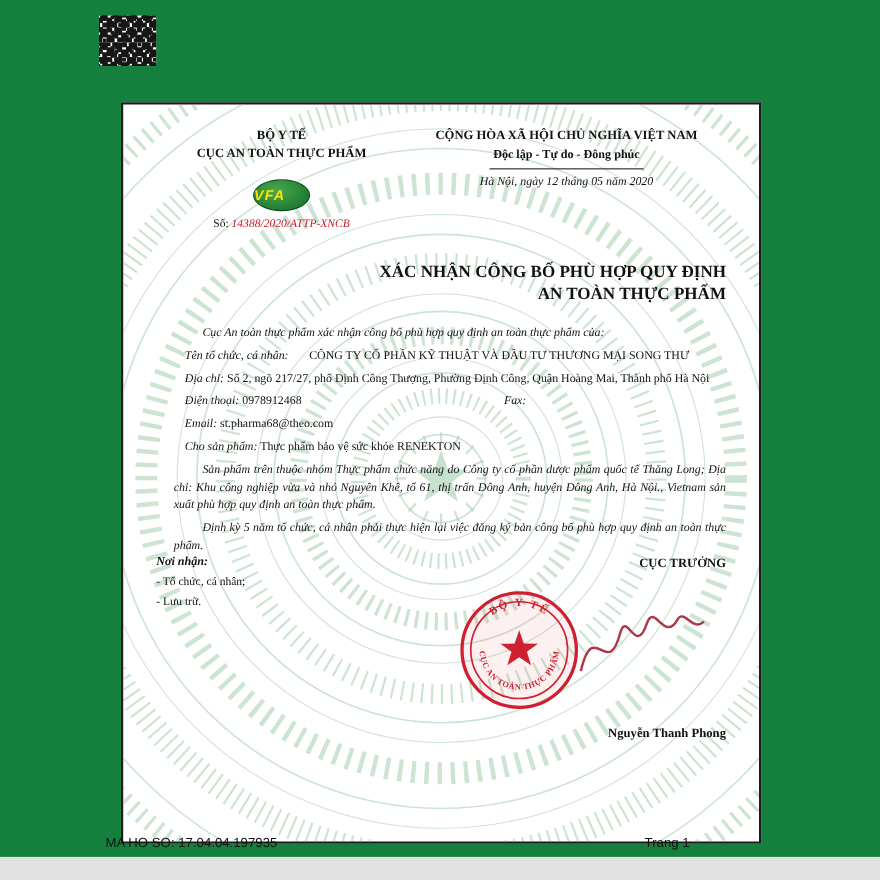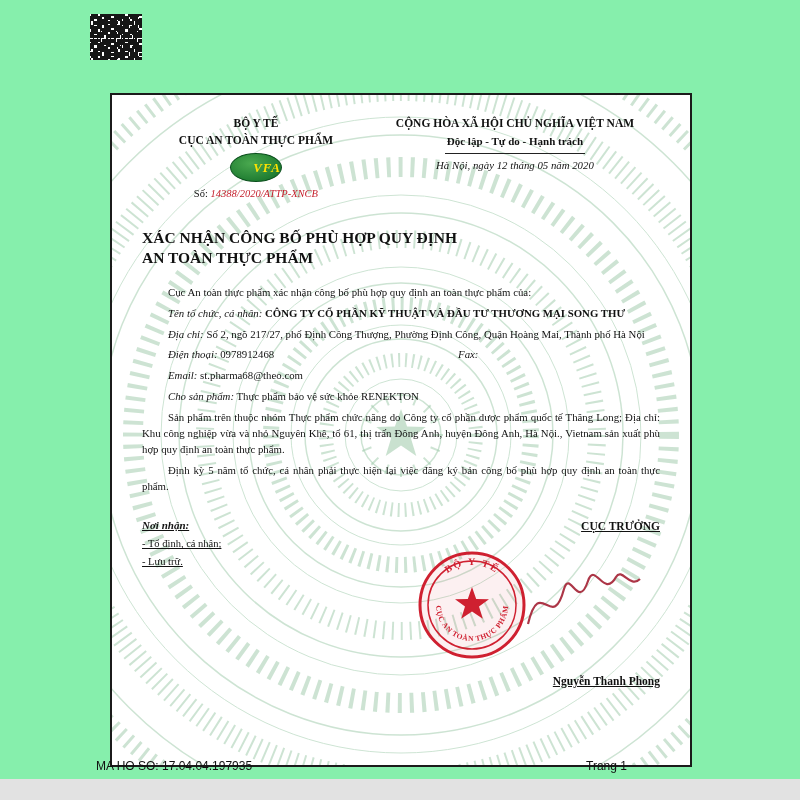--- a/index.html
+++ b/index.html
@@ -1,47 +1,47 @@
 <!DOCTYPE html>
 <html><head>
 <meta charset="utf-8">
 <style>
   html,body{margin:0;padding:0;background:#fff;}
-  .canvas{position:relative;width:800px;height:800px;background:#86efac;overflow:hidden;font-family:"Liberation Serif",serif;color:#111;}
+  .canvas{position:relative;width:800px;height:800px;background:#15803d;overflow:hidden;font-family:"Liberation Serif",serif;color:#111;}
   .qr{position:absolute;left:90px;top:14px;width:52px;height:46px;
       background:
         repeating-conic-gradient(#161616 0% 25%, transparent 0% 50%) 0px 0px/7px 7px,
         repeating-conic-gradient(#161616 0% 25%, transparent 0% 50%) 3px 2px/9px 9px,
         repeating-conic-gradient(#161616 0% 25%, transparent 0% 50%) 1px 5px/13px 13px,
         #fff;}
   .page{position:absolute;left:110px;top:93px;width:578px;height:670px;border:2px solid #1b1b1b;background:#fff;overflow:hidden;}
   .pattern{position:absolute;left:0;top:0;width:578px;height:670px;}
   .content{position:relative;padding:20px 30px 0 30px;font-size:10.8px;line-height:1.45;}
   .hdr{display:flex;}
   .hdr-left{width:44%;text-align:center;}
   .hdr-right{width:56%;text-align:center;}
-  .b{font-weight:bold;}
+  .b{font-weight:normal;margin-left:16px;}
   .i{font-style:italic;}
   .red{color:#c41e2b;text-align:right;}
   .hdr-line{font-weight:bold;font-size:11.5px;}
   .motto{font-weight:bold;font-size:11px;margin-top:2px;}
   .motto-underline{width:140px;border-bottom:1px solid #222;margin:3px auto 0 auto;}
   .logo{display:inline-block;width:50px;height:27px;border-radius:50%;
         background:radial-gradient(ellipse at 40% 35%, #4aa94f, #0f6b26);
-        color:#ffe200;font-family:Liberation Serif, serif;font-style:italic;font-weight:bold;
-        font-size:13px;line-height:27px;text-align:right;letter-spacing:1px;margin-top:5px;
+        color:#ffe200;font-family:Liberation Sans, sans-serif;font-style:italic;font-weight:bold;
+        font-size:13px;line-height:27px;text-align:left;letter-spacing:1px;margin-top:15px;
         border:1px solid #0a4f1c;}
   .num-line{font-size:10.5px;margin-top:4px;}
   .date-line{font-style:italic;font-size:10.8px;margin-top:4px;}
-  .title{margin-top:26px;text-align:left;font-weight:bold;font-size:15.5px;line-height:1.35;}
+  .title{margin-top:26px;text-align:right;font-weight:bold;font-size:15.5px;line-height:1.35;}
   .bodytext{margin-top:16px;}
-  .par{text-indent:26px;text-align:justify;margin:6px 0 0 0;}
+  .par{text-indent:26px;text-align:justify;margin:6px 0 0 16px;font-style:italic;}
   .fieldline{text-indent:26px;margin-top:5px;position:relative;}
   .fax{position:absolute;left:56%;top:0;font-style:italic;}
-  .sig{display:flex;margin-top:24px;text-decoration:underline;}
+  .sig{display:flex;margin-top:0;}
   .sig-left{width:46%;}
   .sig-right{width:54%;text-align:right;}
   .recip-title{font-weight:bold;font-style:italic;font-size:11px;}
   .recip-item{font-size:10.5px;margin-top:2px;}
   .director{font-weight:bold;font-size:11.5px;}
   .seal-wrap{position:relative;height:132px;margin-top:4px;}
   .signer{font-weight:bold;font-size:11.5px;margin-top:2px;}
   .file-code{position:absolute;left:96px;top:759px;font-family:"Liberation Sans",sans-serif;font-size:12px;color:#111;}
   .page-num{position:absolute;left:586px;top:759px;font-family:"Liberation Sans",sans-serif;font-size:12px;color:#111;}
   .scan-bar{position:absolute;left:0;top:779px;width:800px;height:21px;background:#e2e2e2;}
@@ -103,21 +103,21 @@
           <div class="hdr-line">BỘ Y TẾ</div>
           <div class="hdr-line">CỤC AN TOÀN THỰC PHẨM</div>
           <div class="logo">VFA</div>
           <div class="num-line">
             <span>Số:</span>
             <span class="red i">14388/2020/ATTP-XNCB</span>
           </div>
         </div>
         <div class="hdr-right">
           <div class="hdr-line">CỘNG HÒA XÃ HỘI CHỦ NGHĨA VIỆT NAM</div>
-          <div class="motto">Độc lập - Tự do - Hạnh trách</div>
+          <div class="motto">Độc lập - Tự do - Đông phúc</div>
           <div class="motto-underline"></div>
           <div class="date-line">Hà Nội, ngày 12 tháng 05 năm 2020</div>
         </div>
       </div>
 
       <div class="title">
         <div>XÁC NHẬN CÔNG BỐ PHÙ HỢP QUY ĐỊNH</div>
         <div>AN TOÀN THỰC PHẨM</div>
       </div>
 
@@ -150,21 +150,21 @@
           <span>Thực phẩm bảo vệ sức khỏe RENEKTON</span>
         </div>
 
         <p class="par">Sản phẩm trên thuộc nhóm Thực phẩm chức năng do Công ty cổ phần dược phẩm quốc tế Thăng Long; Địa chỉ: Khu công nghiệp vừa và nhỏ Nguyên Khê, tổ 61, thị trấn Đông Anh, huyện Đông Anh, Hà Nội., Vietnam sản xuất phù hợp quy định an toàn thực phẩm.</p>
         <p class="par">Định kỳ 5 năm tổ chức, cá nhân phải thực hiện lại việc đăng ký bản công bố phù hợp quy định an toàn thực phẩm.</p>
       </div>
 
       <div class="sig">
         <div class="sig-left">
           <div class="recip-title">Nơi nhận:</div>
-          <div class="recip-item">- Tổ định, cá nhân;</div>
+          <div class="recip-item">- Tổ chức, cá nhân;</div>
           <div class="recip-item">- Lưu trữ.</div>
         </div>
         <div class="sig-right">
           <div class="director">CỤC TRƯỞNG</div>
           <div class="seal-wrap">
             <svg width="270" height="132" viewBox="0 0 270 132" aria-hidden="true">
               <defs>
                 <path id="sealTop" d="M 42,66 A 40,40 0 0 1 122,66"></path>
                 <path id="sealBottom" d="M 46,66 A 36,36 0 0 0 118,66"></path>
               </defs>

